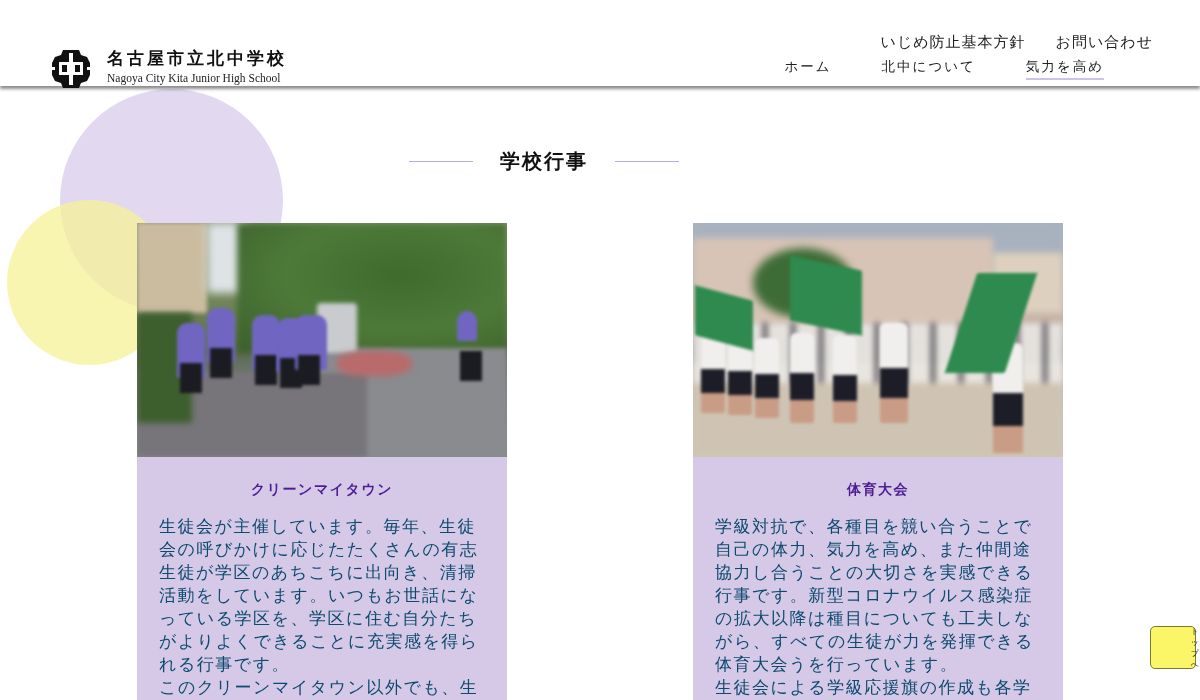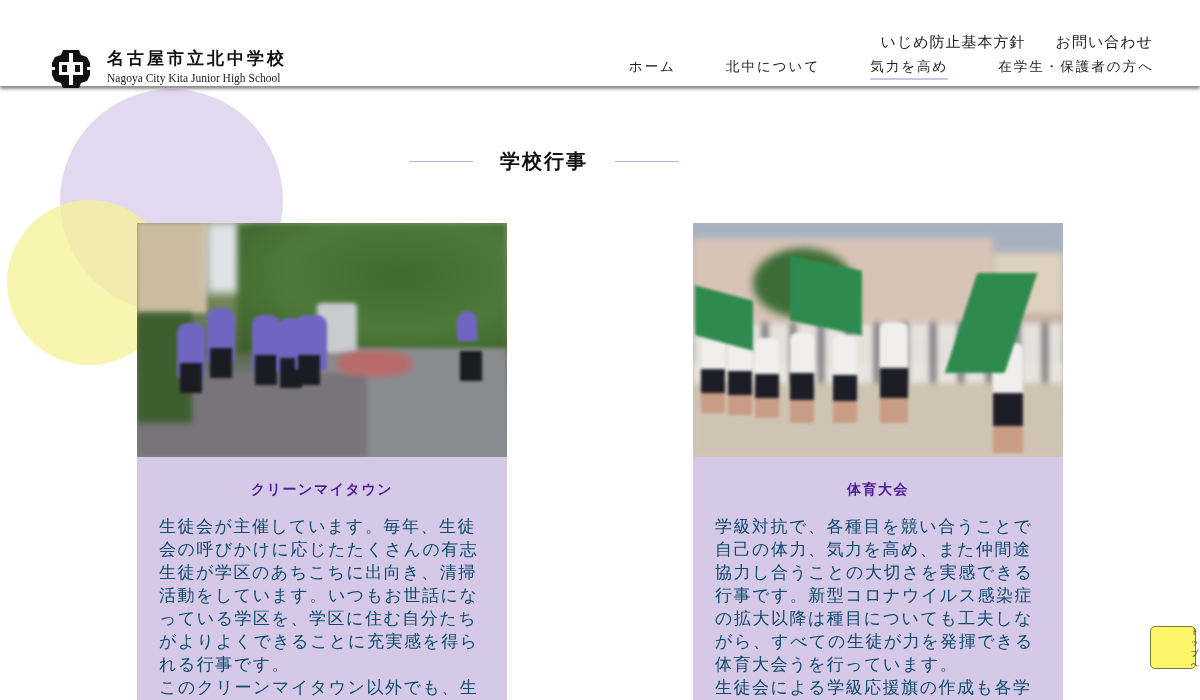--- a/index.html
+++ b/index.html
@@ -105,21 +105,20 @@
 
   <nav class="util-links">
     <a>いじめ防止基本方針</a>
     <a>お問い合わせ</a>
   </nav>
 
   <nav class="main-nav">
     <a class="nav-home">ホーム</a>
     <a class="nav-about">北中について</a>
     <a class="nav-life active">気力を高め</a>
-    <a class="nav-parents">在学生・保護者の方へ</a>
   </nav>
 </header>
 
 <div class="circle-purple"></div>
 <div class="circle-yellow"></div>
 
 <div class="section-title">
   <span class="rule"></span>
   <span class="title">学校行事</span>
   <span class="rule"></span>

